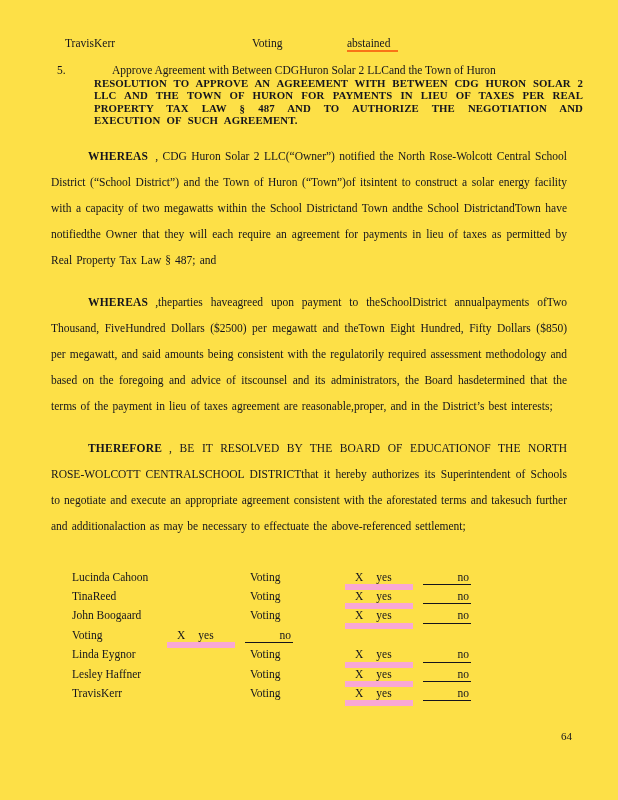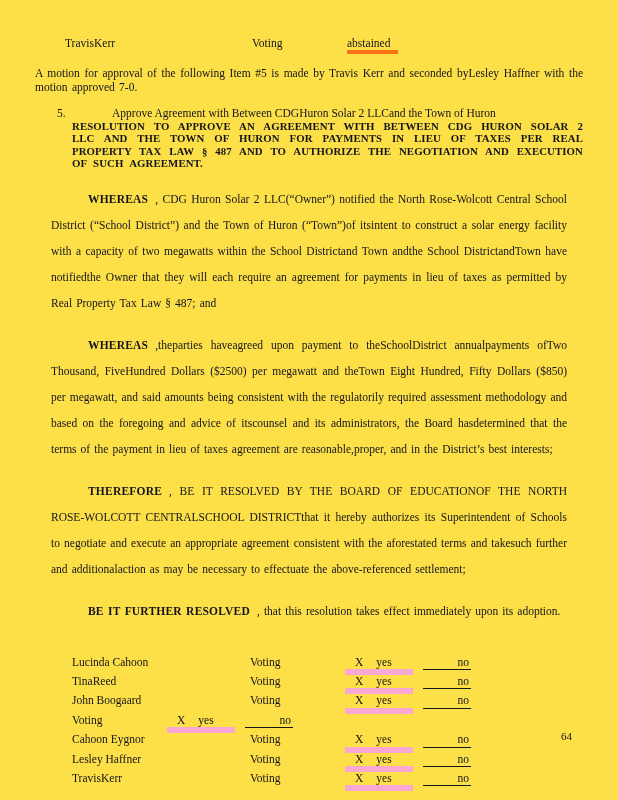--- a/index.html
+++ b/index.html
@@ -27,21 +27,21 @@
   .prior-vote-line {
     display: flex;
     font-size: 11.5px;
     line-height: 14px;
     margin-bottom: 12px;
   }
   .prior-vote-line .pv-name { margin-left: 30px; width: 187px; }
   .prior-vote-line .pv-voting { width: 95px; }
   .prior-vote-line .pv-result {
     display: inline-block;
-    border-bottom: 4px solid #f97316;
+    border-bottom: 2px solid #f97316;
     padding-right: 8px;
   }
 
   .motion-intro {
     font-size: 11.5px;
     line-height: 14px;
     text-align: justify;
     word-spacing: 1.5px;
     margin: 0 0 13px 0;
   }
@@ -53,21 +53,21 @@
   }
   .agenda-item .item-no { margin-left: 22px; width: 15px; }
   .agenda-item .item-body { flex: 1; margin-left: 40px; }
 
   .resolution-heading {
     font-weight: bold;
     font-size: 10.8px;
     line-height: 12.4px;
     text-align: justify;
     word-spacing: 3.5px;
-    margin: 0 0 0 37px;
+    margin: 0 0 0 59px;
     letter-spacing: 0.1px;
   }
 
   .clauses { margin-top: 12px; }
   .clause {
     font-size: 11.5px;
     line-height: 26px;
     text-align: justify;
     text-indent: 37px;
     word-spacing: 1.2px;
@@ -129,34 +129,32 @@
 
 <div class="page">
   <div class="content">
 
     <div class="prior-vote-line">
       <span class="pv-name">TravisKerr</span>
       <span class="pv-voting">Voting</span>
       <span class="pv-result">abstained</span>
     </div>
 
-    <p class="motion-intro">A motion for approval of the following Item #5 is made by Travis Kerr and seconded byLesley Haffner with the motion approved 7-0.</p>
 
     <div class="agenda-item">
       <span class="item-no">5.</span>
       <span class="item-body">Approve Agreement with Between CDGHuron Solar 2 LLCand the Town of Huron</span>
     </div>
 
     <p class="resolution-heading">RESOLUTION TO APPROVE AN AGREEMENT WITH BETWEEN CDG HURON SOLAR 2 LLC AND THE TOWN OF HURON FOR PAYMENTS IN LIEU OF TAXES PER REAL PROPERTY TAX LAW § 487 AND TO AUTHORIZE THE NEGOTIATION AND EXECUTION OF SUCH AGREEMENT.</p>
 
     <div class="clauses">
       <p class="clause"><b class="lead">WHEREAS</b><span>, CDG Huron Solar 2 LLC(“Owner”) notified the North Rose-Wolcott Central School District (“School District”) and the Town of Huron (“Town”)of itsintent to construct a solar energy facility with a capacity of two megawatts within the School Districtand Town andthe School DistrictandTown have notifiedthe Owner that they will each require an agreement for payments in lieu of taxes as permitted by Real Property Tax Law § 487; and</span></p>
       <p class="clause"><b class="lead">WHEREAS</b><span>,theparties haveagreed upon payment to theSchoolDistrict annualpayments ofTwo Thousand, FiveHundred Dollars ($2500) per megawatt and theTown Eight Hundred, Fifty Dollars ($850) per megawatt, and said amounts being consistent with the regulatorily required assessment methodology and based on the foregoing and advice of itscounsel and its administrators, the Board hasdetermined that the terms of the payment in lieu of taxes agreement are reasonable,proper, and in the District’s best interests;</span></p>
       <p class="clause"><b class="lead">THEREFORE</b><span>, BE IT RESOLVED BY THE BOARD OF EDUCATIONOF THE NORTH ROSE-WOLCOTT CENTRALSCHOOL DISTRICTthat it hereby authorizes its Superintendent of Schools to negotiate and execute an appropriate agreement consistent with the aforestated terms and takesuch further and additionalaction as may be necessary to effectuate the above-referenced settlement;</span></p>
-      <p class="clause"><b class="lead">BE IT FURTHER RESOLVED</b><span>, that this resolution takes effect immediately upon its adoption.</span></p>
     </div>
 
     <div class="vote-table">
 
       <div class="vote-row">
         <span class="v-name">Lucinda Cahoon</span>
         <span class="v-voting">Voting</span>
         <span class="vote-yes"><i class="mark">X</i><i class="lbl">yes</i></span>
         <span class="vote-no">no</span>
       </div>
@@ -175,21 +173,21 @@
         <span class="vote-no">no</span>
       </div>
 
       <div class="vote-row">
         <span class="v-voting">Voting</span>
         <span class="vote-yes"><i class="mark">X</i><i class="lbl">yes</i></span>
         <span class="vote-no">no</span>
       </div>
 
       <div class="vote-row">
-        <span class="v-name">Cahoon Eygnor</span>
+        <span class="v-name">Linda Eygnor</span>
         <span class="v-voting">Voting</span>
         <span class="vote-yes"><i class="mark">X</i><i class="lbl">yes</i></span>
         <span class="vote-no">no</span>
       </div>
 
       <div class="vote-row">
         <span class="v-name">Lesley Haffner</span>
         <span class="v-voting">Voting</span>
         <span class="vote-yes"><i class="mark">X</i><i class="lbl">yes</i></span>
         <span class="vote-no">no</span>

